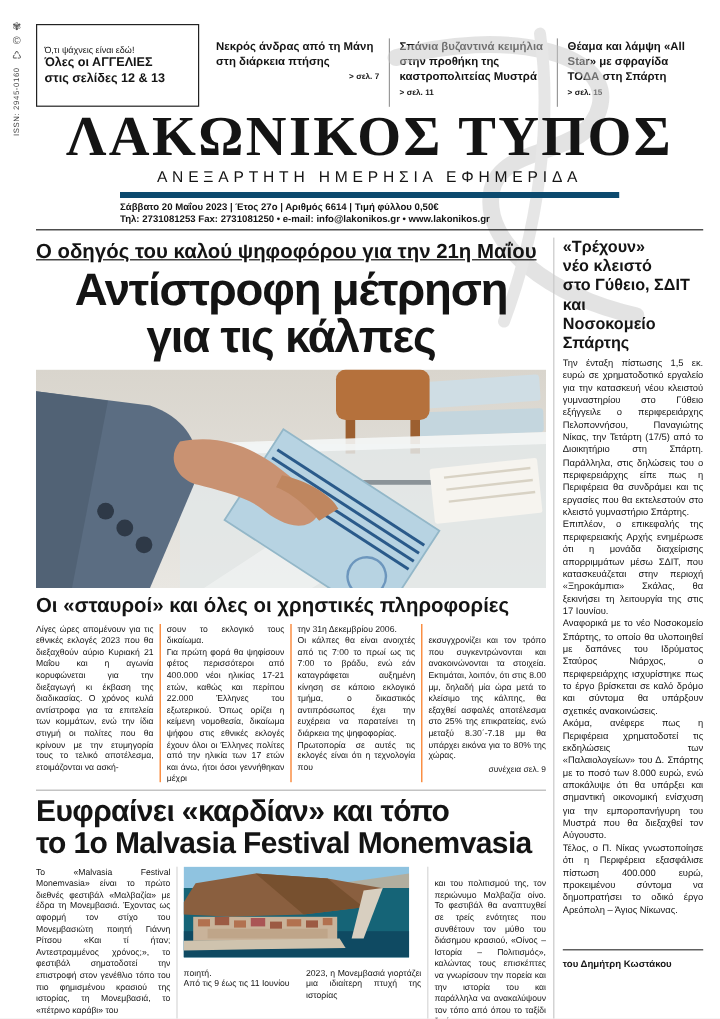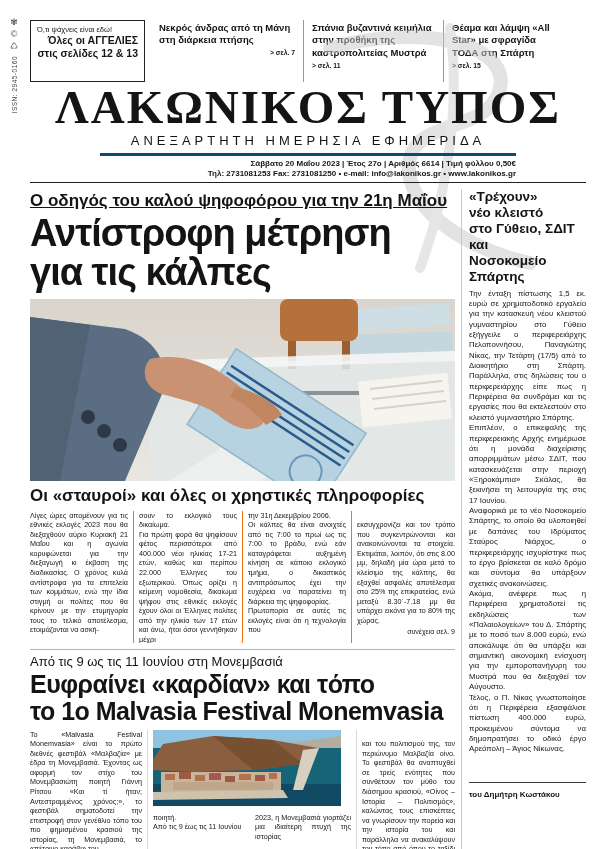--- a/index.html
+++ b/index.html
@@ -5,35 +5,35 @@
   html,body{margin:0;padding:0;background:#e8e8e6;}
   .page{position:relative;width:600px;height:849px;margin:0 auto;background:var(--paper,#fff);
         font-family:"Liberation Sans",sans-serif;color:var(--ink,#141414);overflow:hidden;}
   
   .issn-strip{position:absolute;left:0;top:18px;width:28px;height:140px;display:flex;flex-direction:column;align-items:center;gap:3px;}
   .strip-icon{font-size:9px;color:#555;line-height:1;}
   .issn-text{writing-mode:vertical-rl;transform:rotate(180deg);font-size:6.5px;color:#444;letter-spacing:.5px;margin-top:2px;}
   .inner{position:absolute;left:30px;top:0;width:556px;}
   
   .teasers{display:flex;margin-top:20px;min-height:62px;}
-  .ad-box{border:1px solid #222;padding:4px 6px;width:115px;box-sizing:border-box;}
+  .ad-box{border:1px solid #222;padding:16px 6px;width:136px;box-sizing:border-box;}
   .ad-line1{font-size:7.5px;}
-  .ad-line2,.ad-line3{font-size:10.5px;font-weight:bold;line-height:1.25;text-align:right;}
-  .teaser{font-size:9.5px;font-weight:bold;line-height:1.3;padding:2px 8px 0 8px;box-sizing:border-box;}
+  .ad-line2,.ad-line3{font-size:10.5px;font-weight:bold;line-height:1.25;}
+  .teaser{font-size:9.5px;font-weight:bold;line-height:1.3;padding:2px 8px 0 8px;box-sizing:border-box;margin-top:12px;}
   .teaser+ .teaser{border-left:1px solid #999;}
   .t2{width:152px;border-left:none;margin-left:6px;}
   .t3{width:140px;}
   .t4{width:120px;}
   .page-ref{font-size:6.8px;font-weight:bold;white-space:nowrap;}
   .t2 .page-ref{display:block;text-align:right;margin-top:2px;}
   
   .masthead{position:relative;text-align:center;z-index:2;}
   .mast-title{font-family:"Liberation Serif",serif;font-weight:bold;font-size:47px;letter-spacing:2px;line-height:1.0;margin-top:2px;white-space:nowrap;}
   .mast-sub{font-size:13px;letter-spacing:4px;margin-top:2px;}
-  .dateline-wrap{border-top:3px solid #0c4a6e;margin:5px 70px 0 70px;padding-top:3px;text-align:right;}
+  .dateline-wrap{border-top:5px solid #0c4a6e;margin:5px 70px 0 70px;padding-top:3px;text-align:left;}
   .dateline{font-size:8px;font-weight:bold;}
   .contact{font-size:8px;font-weight:bold;margin-top:1px;}
   .thick-rule{border-top:1.6px solid #222;margin-top:4px;}
   .watermark{position:absolute;left:300px;top:18px;z-index:1;opacity:.5;pointer-events:none;}
   
   .main-grid{display:flex;margin-top:6px;}
   .left-col{width:425px;box-sizing:border-box;position:relative;z-index:2;}
   .right-col{flex:1;border-left:1px solid #c9c9c9;margin-left:6px;padding-left:7px;box-sizing:border-box;position:relative;z-index:2;}
   
   .lead-kicker{font-size:17px;font-weight:bold;margin-top:2px;text-decoration:underline;}
@@ -112,21 +112,21 @@
         <div class="contact">Τηλ: 2731081253 Fax: 2731081250 • e-mail: info@lakonikos.gr • www.lakonikos.gr</div>
       </div>
       <div class="thick-rule"></div>
     </div>
 
     <div class="main-grid">
       <div class="left-col">
 
         <article>
           <div class="lead-kicker">Ο οδηγός του καλού ψηφοφόρου για την 21η Μαΐου</div>
-          <h1 class="lead-headline" style="margin:3px 0 0 0;">Αντίστροφη μέτρηση
+          <h1 class="lead-headline" style="margin:3px 0 0 0;text-align:center;">Αντίστροφη μέτρηση
 για τις κάλπες</h1>
 
           <svg class="lead-photo" width="425" height="182" viewBox="0 0 425 182">
             <defs>
               <linearGradient id="bg" x1="0" y1="0" x2="0" y2="1">
                 <stop offset="0" stop-color="#d9d5cd"></stop>
                   <stop offset="1" stop-color="#e9e7e2"></stop>
               </linearGradient>
             </defs>
             <rect width="425" height="182" fill="url(#bg)"></rect>
@@ -183,21 +183,20 @@
             <div class="bcol">
               <span>εκσυγχρονίζει και τον τρόπο που συγκεντρώνονται και ανακοινώνονται τα στοιχεία. Εκτιμάται, λοιπόν, ότι στις 8.00 μμ, δηλαδή μία ώρα μετά το κλείσιμο της κάλπης, θα εξαχθεί ασφαλές αποτέλεσμα στο 25% της επικρατείας, ενώ μεταξύ 8.30΄-7.18 μμ θα υπάρχει εικόνα για το 80% της χώρας.</span>
               <div class="continuation">συνέχεια σελ. 9</div>
             </div>
           </div>
         </article>
 
         <div class="article-divider"></div>
 
         <article>
-          <div class="fest-kicker">Από τις 9 ως τις 11 Ιουνίου στη Μονεμβασιά</div>
           <h2 class="fest-headline" style="margin:2px 0 0 0;">Ευφραίνει «καρδίαν» και τόπο
 το 1ο Malvasia Festival Monemvasia</h2>
 
           <div class="fest-row">
             <div class="fcol fcol-left">Το «Malvasia Festival Monemvasia» είναι το πρώτο διεθνές φεστιβάλ «Μαλβαζία» με έδρα τη Μονεμβασιά. Έχοντας ως αφορμή τον στίχο του Μονεμβασιώτη ποιητή Γιάννη Ρίτσου «Και τί ήταν; Αντεστραμμένος χρόνος;», το φεστιβάλ σηματοδοτεί την επιστροφή στον γενέθλιο τόπο του πιο φημισμένου κρασιού της ιστορίας, τη Μονεμβασιά, το «πέτρινο καράβι» του</div>
 
             <div class="fest-mid">
               
               <svg width="188" height="76" viewBox="0 0 188 76">
                 <rect width="188" height="76" fill="#8fc3e0"></rect>

